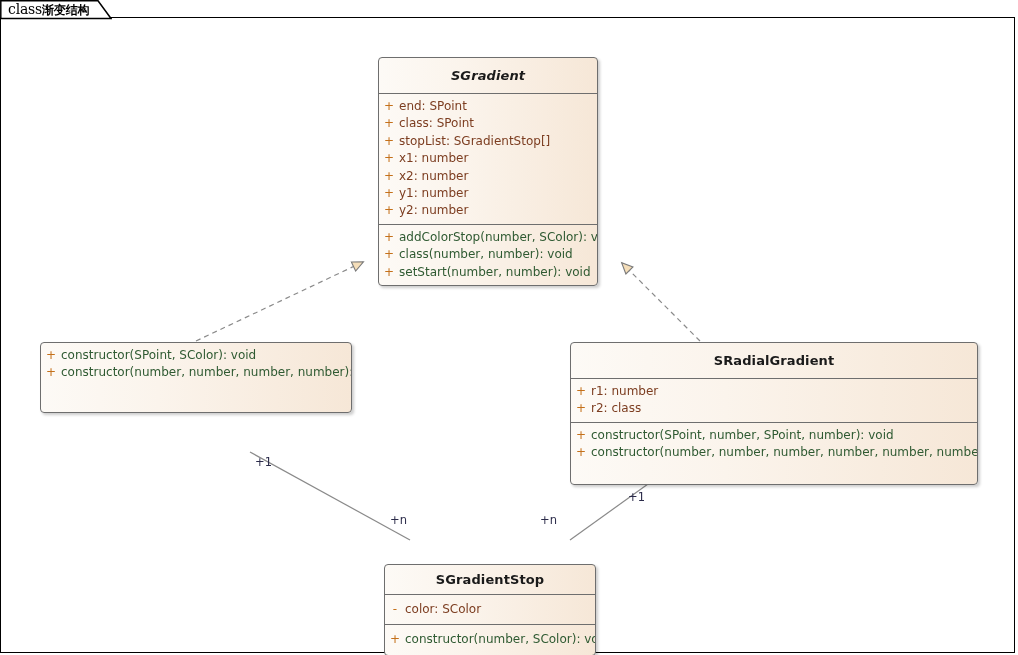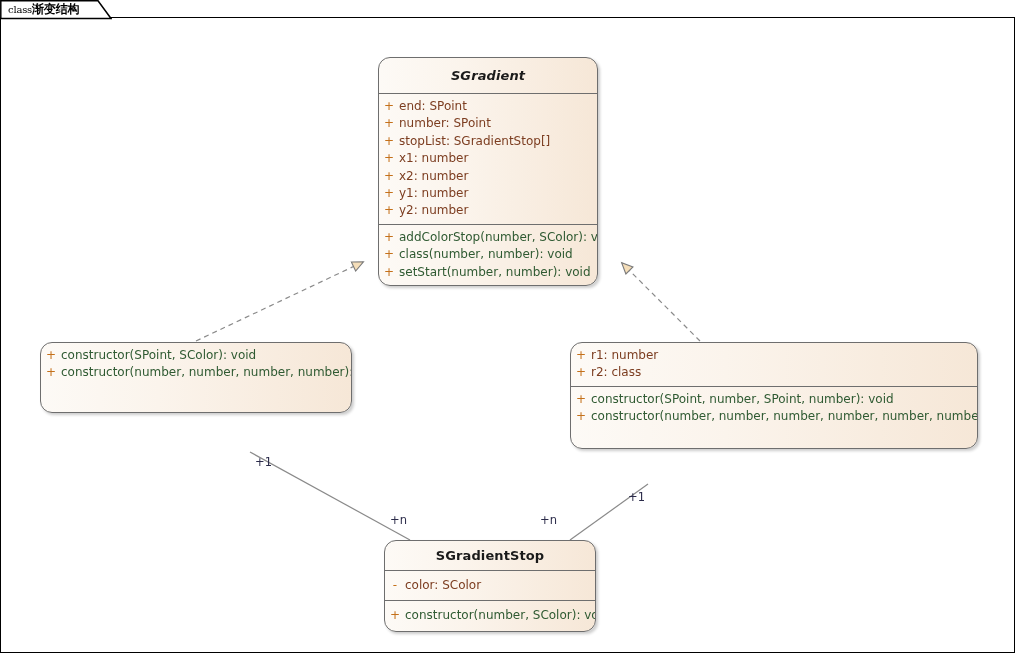--- a/index.html
+++ b/index.html
@@ -50,21 +50,21 @@
     line-height: 17px;
     font-size: 12px;
     color: #000000;
     white-space: nowrap;
     font-weight: 700;
     letter-spacing: -0.2px;
   }
   .title-tab .tab-text .kw {
     font-weight: 400;
     font-family: "DejaVu Serif", "Liberation Serif", serif;
-    font-size: 10px;
+    font-size: 14px;
   }
 
   
   #connectors {
     position: absolute;
     left: 0;
     top: 0;
     width: 1018px;
     height: 655px;
     z-index: 2;
@@ -80,21 +80,21 @@
     font-family: "DejaVu Sans", "Liberation Sans", sans-serif;
     white-space: nowrap;
   }
 
   
   .uml-class {
     position: absolute;
     z-index: 3;
     box-sizing: border-box;
     border: 1.2px solid #6e6e6e;
-    border-radius: 12px;
+    border-radius: 4px;
     background-image: linear-gradient(to right, #fdfaf6 0%, #fbf4ec 38%, #f6e7d7 100%);
     box-shadow: 2px 2px 3px rgba(0,0,0,0.20);
     overflow: hidden;
   }
   .uml-class .compartment {
     box-sizing: border-box;
     padding: 4px 0px 4px 0px;
   }
   .uml-class .compartment + .compartment {
     border-top: 1.2px solid #6e6e6e;
@@ -182,21 +182,21 @@
     <div class="compartment" style="padding:0;">
       <div class="cls-title abstract">SGradient</div>
     </div>
     <div class="compartment">
       <div class="member attr-row">
         <span class="vis">+</span>
         <span class="sig">end: SPoint</span>
       </div>
       <div class="member attr-row">
         <span class="vis">+</span>
-        <span class="sig">number: SPoint</span>
+        <span class="sig">class: SPoint</span>
       </div>
       <div class="member attr-row">
         <span class="vis">+</span>
         <span class="sig">stopList: SGradientStop[]</span>
       </div>
       <div class="member attr-row">
         <span class="vis">+</span>
         <span class="sig">x1: number</span>
       </div>
       <div class="member attr-row">
@@ -236,20 +236,23 @@
       </div>
       <div class="member meth-row">
         <span class="vis">+</span>
         <span class="sig">constructor(number, number, number, number): void</span>
       </div>
       <div class="pad-empty"></div>
     </div>
   </div>
 
   <div class="uml-class" style="left:570px; top:342px; width:408px;">
+    <div class="compartment" style="padding:0;">
+      <div class="cls-title">SRadialGradient</div>
+    </div>
     <div class="compartment">
       <div class="member attr-row">
         <span class="vis">+</span>
         <span class="sig">r1: number</span>
       </div>
       <div class="member attr-row">
         <span class="vis">+</span>
         <span class="sig">r2: class</span>
       </div>
     </div>
@@ -259,21 +262,21 @@
         <span class="sig">constructor(SPoint, number, SPoint, number): void</span>
       </div>
       <div class="member meth-row">
         <span class="vis">+</span>
         <span class="sig">constructor(number, number, number, number, number, number): void</span>
       </div>
       <div style="height:18px;"></div>
     </div>
   </div>
 
-  <div class="uml-class" style="left:384px; top:540px; width:212px;">
+  <div class="uml-class" style="left:384px; top:564px; width:212px;">
     <div class="compartment" style="padding:0;">
       <div class="cls-title" style="padding:7px 6px 7px 6px;">SGradientStop</div>
     </div>
     <div class="compartment" style="padding:6px 0 6px 0;">
       <div class="member attr-row">
         <span class="vis">-</span>
         <span class="sig">color: SColor</span>
       </div>
     </div>
     <div class="compartment" style="padding:6px 0 6px 0;">

